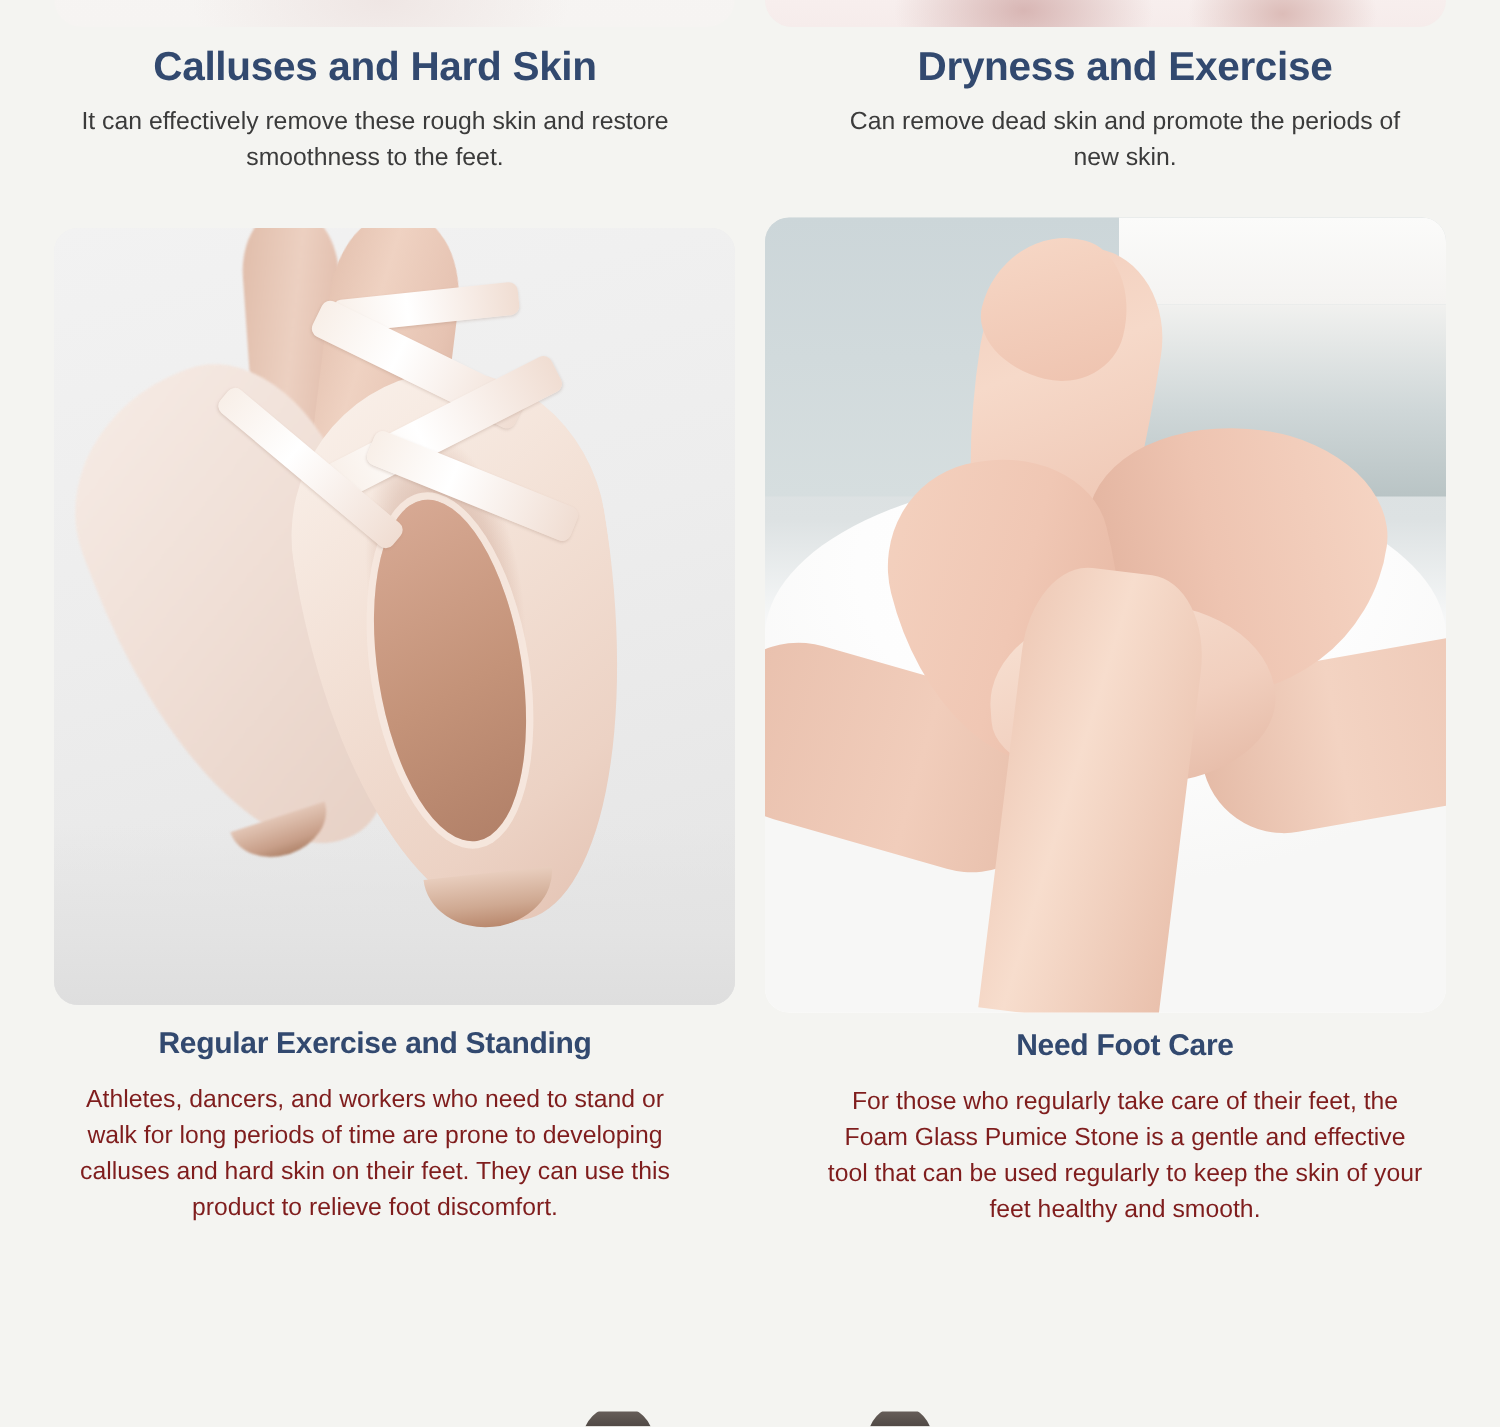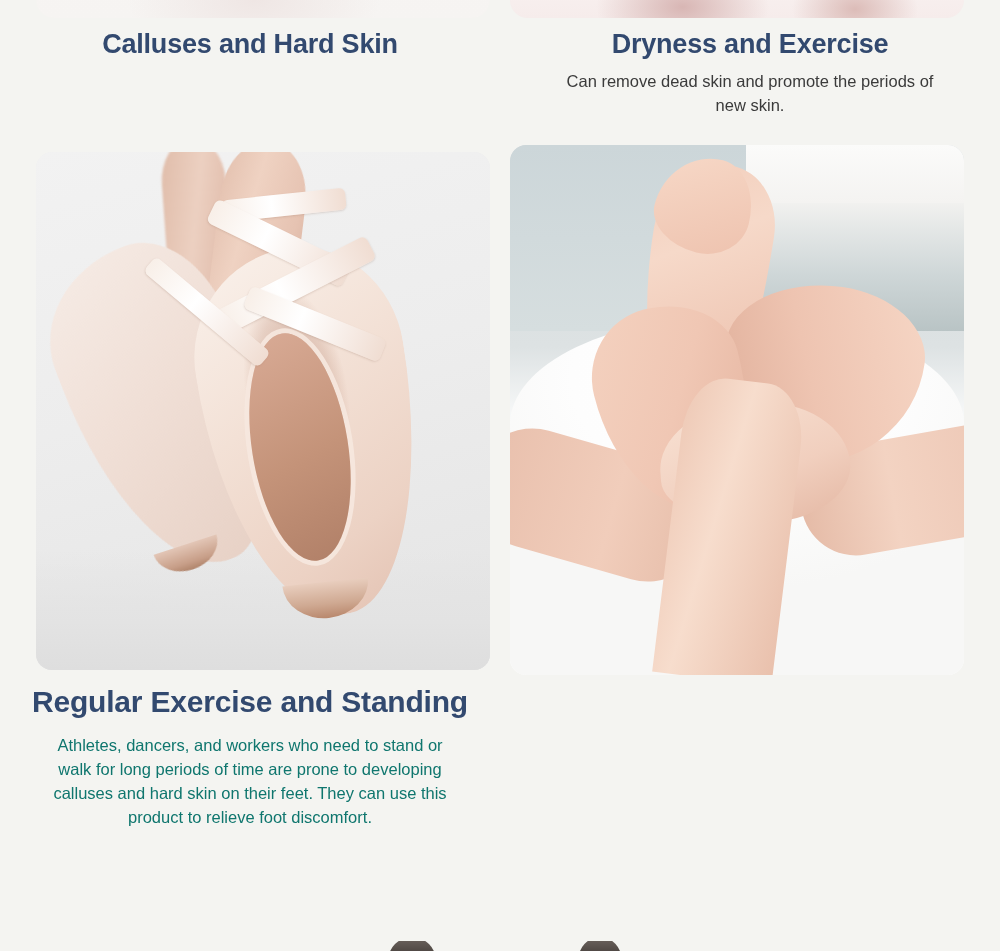--- a/index.html
+++ b/index.html
@@ -296,27 +296,27 @@
 
   
   .foot-block {
     position: absolute;
     left: 0;
     width: 500px;
     text-align: center;
   }
   .foot-block.left  { top: 684px; }
   .foot-block.right { top: 685px; }
-  .foot-block .title { font-size: 30px; }
+  .foot-block .title { font-size: 20px; }
   .foot-block .body {
     margin: 14px auto 0;
     width: 404px;
     font-size: 16.5px;
     line-height: 1.45;
-    color: #0f766e;
+    color: #7f1d1d;
   }
   .foot-block.right .body { width: 398px; }
 
   
   .bottom-item {
     position: absolute;
     bottom: 0;
     height: 10px;
     overflow: hidden;
   }
@@ -341,20 +341,21 @@
     <div class="top-card left"></div>
     <div class="top-card right"></div>
   </div>
 
   <div class="grid">
 
     <div class="col left">
 
       <div class="head-block">
         <h2 class="title">Calluses and Hard Skin</h2>
+        <p class="subtitle">It can effectively remove these rough skin and restore smoothness to the feet.</p>
       </div>
 
       <div class="photo-card left">
         <div class="ballet">
           <div class="floor"></div>
           <div class="leg2"></div>
           <div class="leg"></div>
           <div class="shoe-back"></div>
           <div class="shoe-front"></div>
           <div class="toe-opening"></div>
@@ -391,20 +392,24 @@
           <div class="arm-r"></div>
           <div class="foot"></div>
           <div class="toes"></div>
           <div class="hand-r"></div>
           <div class="hand-l"></div>
           <div class="heel"></div>
           <div class="shin"></div>
         </div>
       </div>
 
+      <div class="foot-block right">
+        <h2 class="title">Need Foot Care</h2>
+        <p class="body">For those who regularly take care of their feet, the Foam Glass Pumice Stone is a gentle and effective tool that can be used regularly to keep the skin of your feet healthy and smooth.</p>
+      </div>
     </div>
   </div>
 
   <div class="bottom-item one">
     <div class="blob"></div>
 
   </div>
   <div class="bottom-item two">
     <div class="blob"></div>
 

